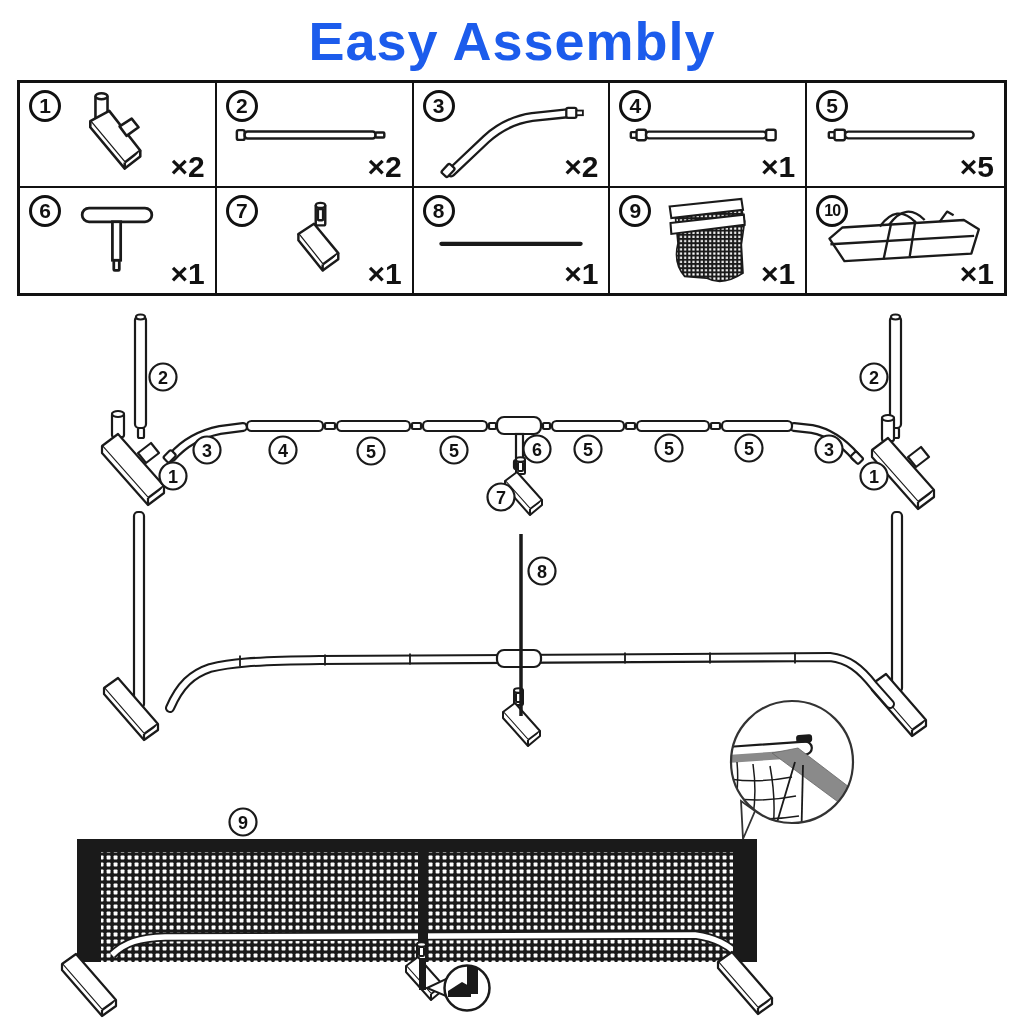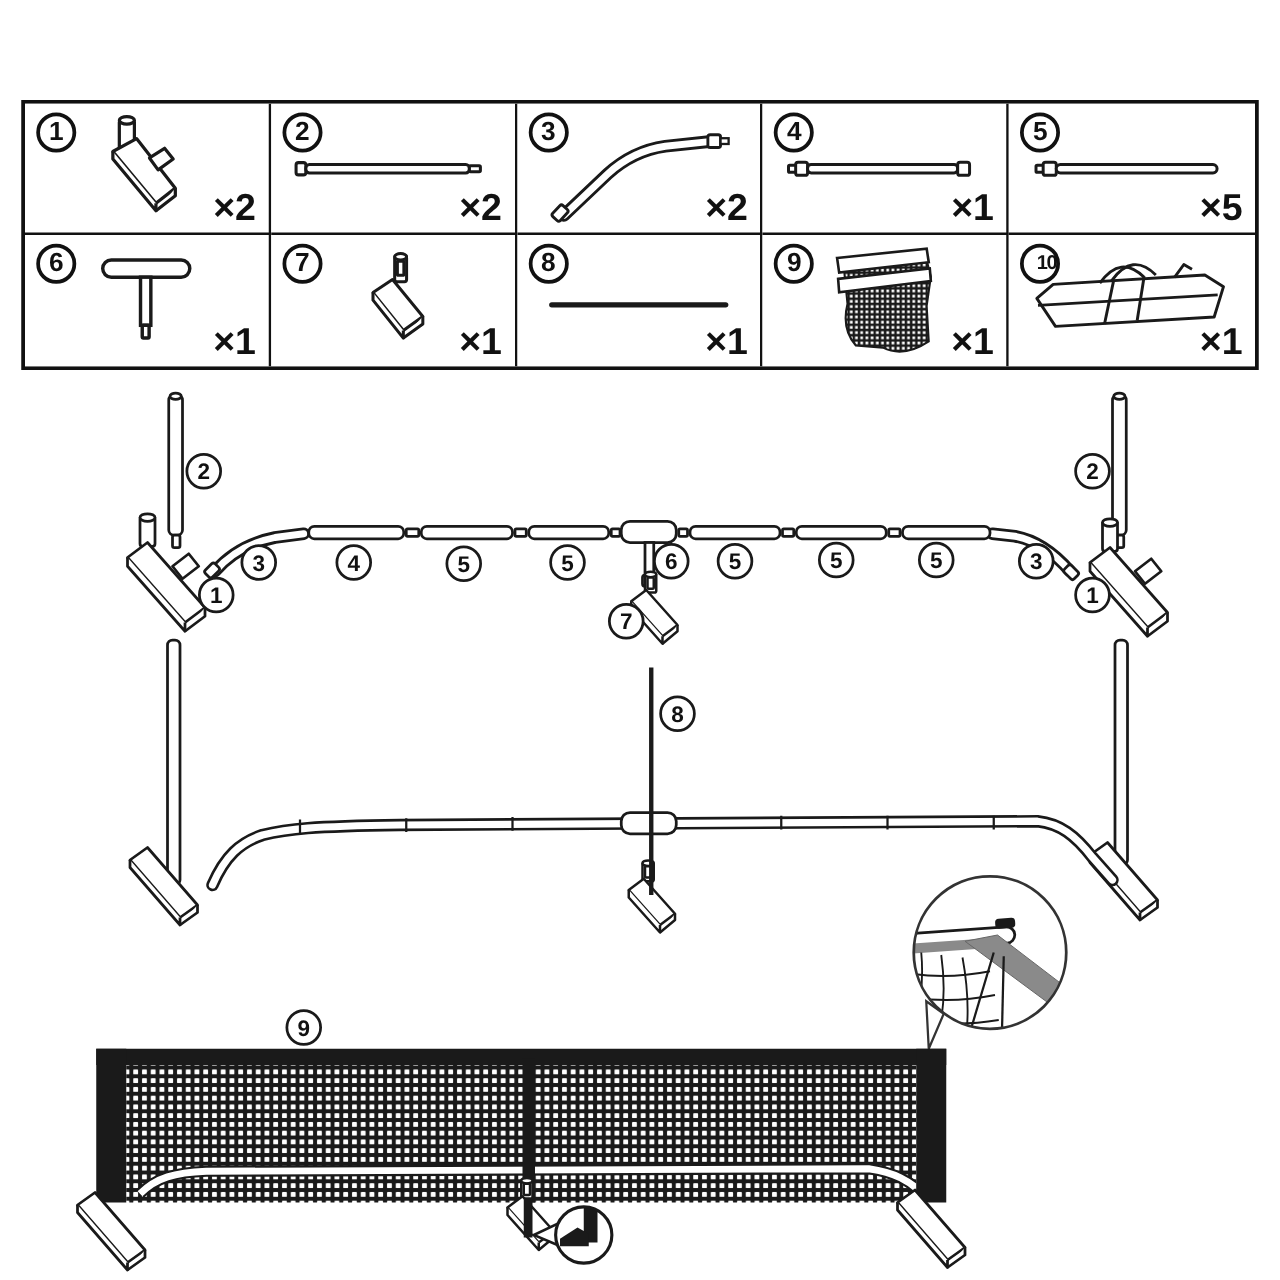--- a/index.html
+++ b/index.html
@@ -9,34 +9,35 @@
          font-size:54px;font-weight:bold;letter-spacing:1px;color:#1C5CEC;}
   .parts-table{position:absolute;left:17px;top:80px;width:990px;height:216px;
         border:3px solid #111;box-sizing:border-box;display:grid;
         grid-template-columns:repeat(5,1fr);grid-template-rows:1fr 1fr;}
   .cell{position:relative;border-right:2.5px solid #111;border-bottom:2.5px solid #111;box-sizing:border-box;background:#fff;}
   .cell:nth-child(5n){border-right:none;}
   .cell:nth-child(n+6){border-bottom:none;}
   .badge{position:absolute;top:7px;left:9px;width:32px;height:32px;border:3px solid #111;
          border-radius:50%;display:flex;align-items:center;justify-content:center;
          font-size:21px;font-weight:bold;color:#111;box-sizing:border-box;background:#fff;z-index:2;}
-  .badge-sm{font-size:16px;letter-spacing:-1px;justify-content:flex-end;}
+  .badge-sm{font-size:16px;letter-spacing:-1px;}
   .qty{position:absolute;right:10px;bottom:2px;font-size:30px;font-weight:bold;color:#111;z-index:2;}
   .part-art{position:absolute;inset:0;display:flex;align-items:center;justify-content:center;}
   .diagram{position:absolute;left:0;top:300px;}
   svg .lblc{fill:#fff;stroke:#1a1a1a;stroke-width:2.2px;}
   svg .lbl{font-family:"Liberation Sans",sans-serif;font-size:18px;font-weight:bold;fill:#111;
            text-anchor:middle;}
   svg .tube{fill:#fff;stroke:#1a1a1a;stroke-width:2.2px;}
 </style>
 </head>
 <body>
 
 <div class="page">
 
+  <div class="title">Easy Assembly</div>
 
   <div class="parts-table">
 
     <div class="cell">
       <div class="badge">
           <span>1</span>
         </div>
       <div class="part-art">
         <svg width="112" height="96" viewBox="0 0 130 100">
           <g fill="#fff" stroke="#1a1a1a" stroke-width="3" stroke-linejoin="round">

